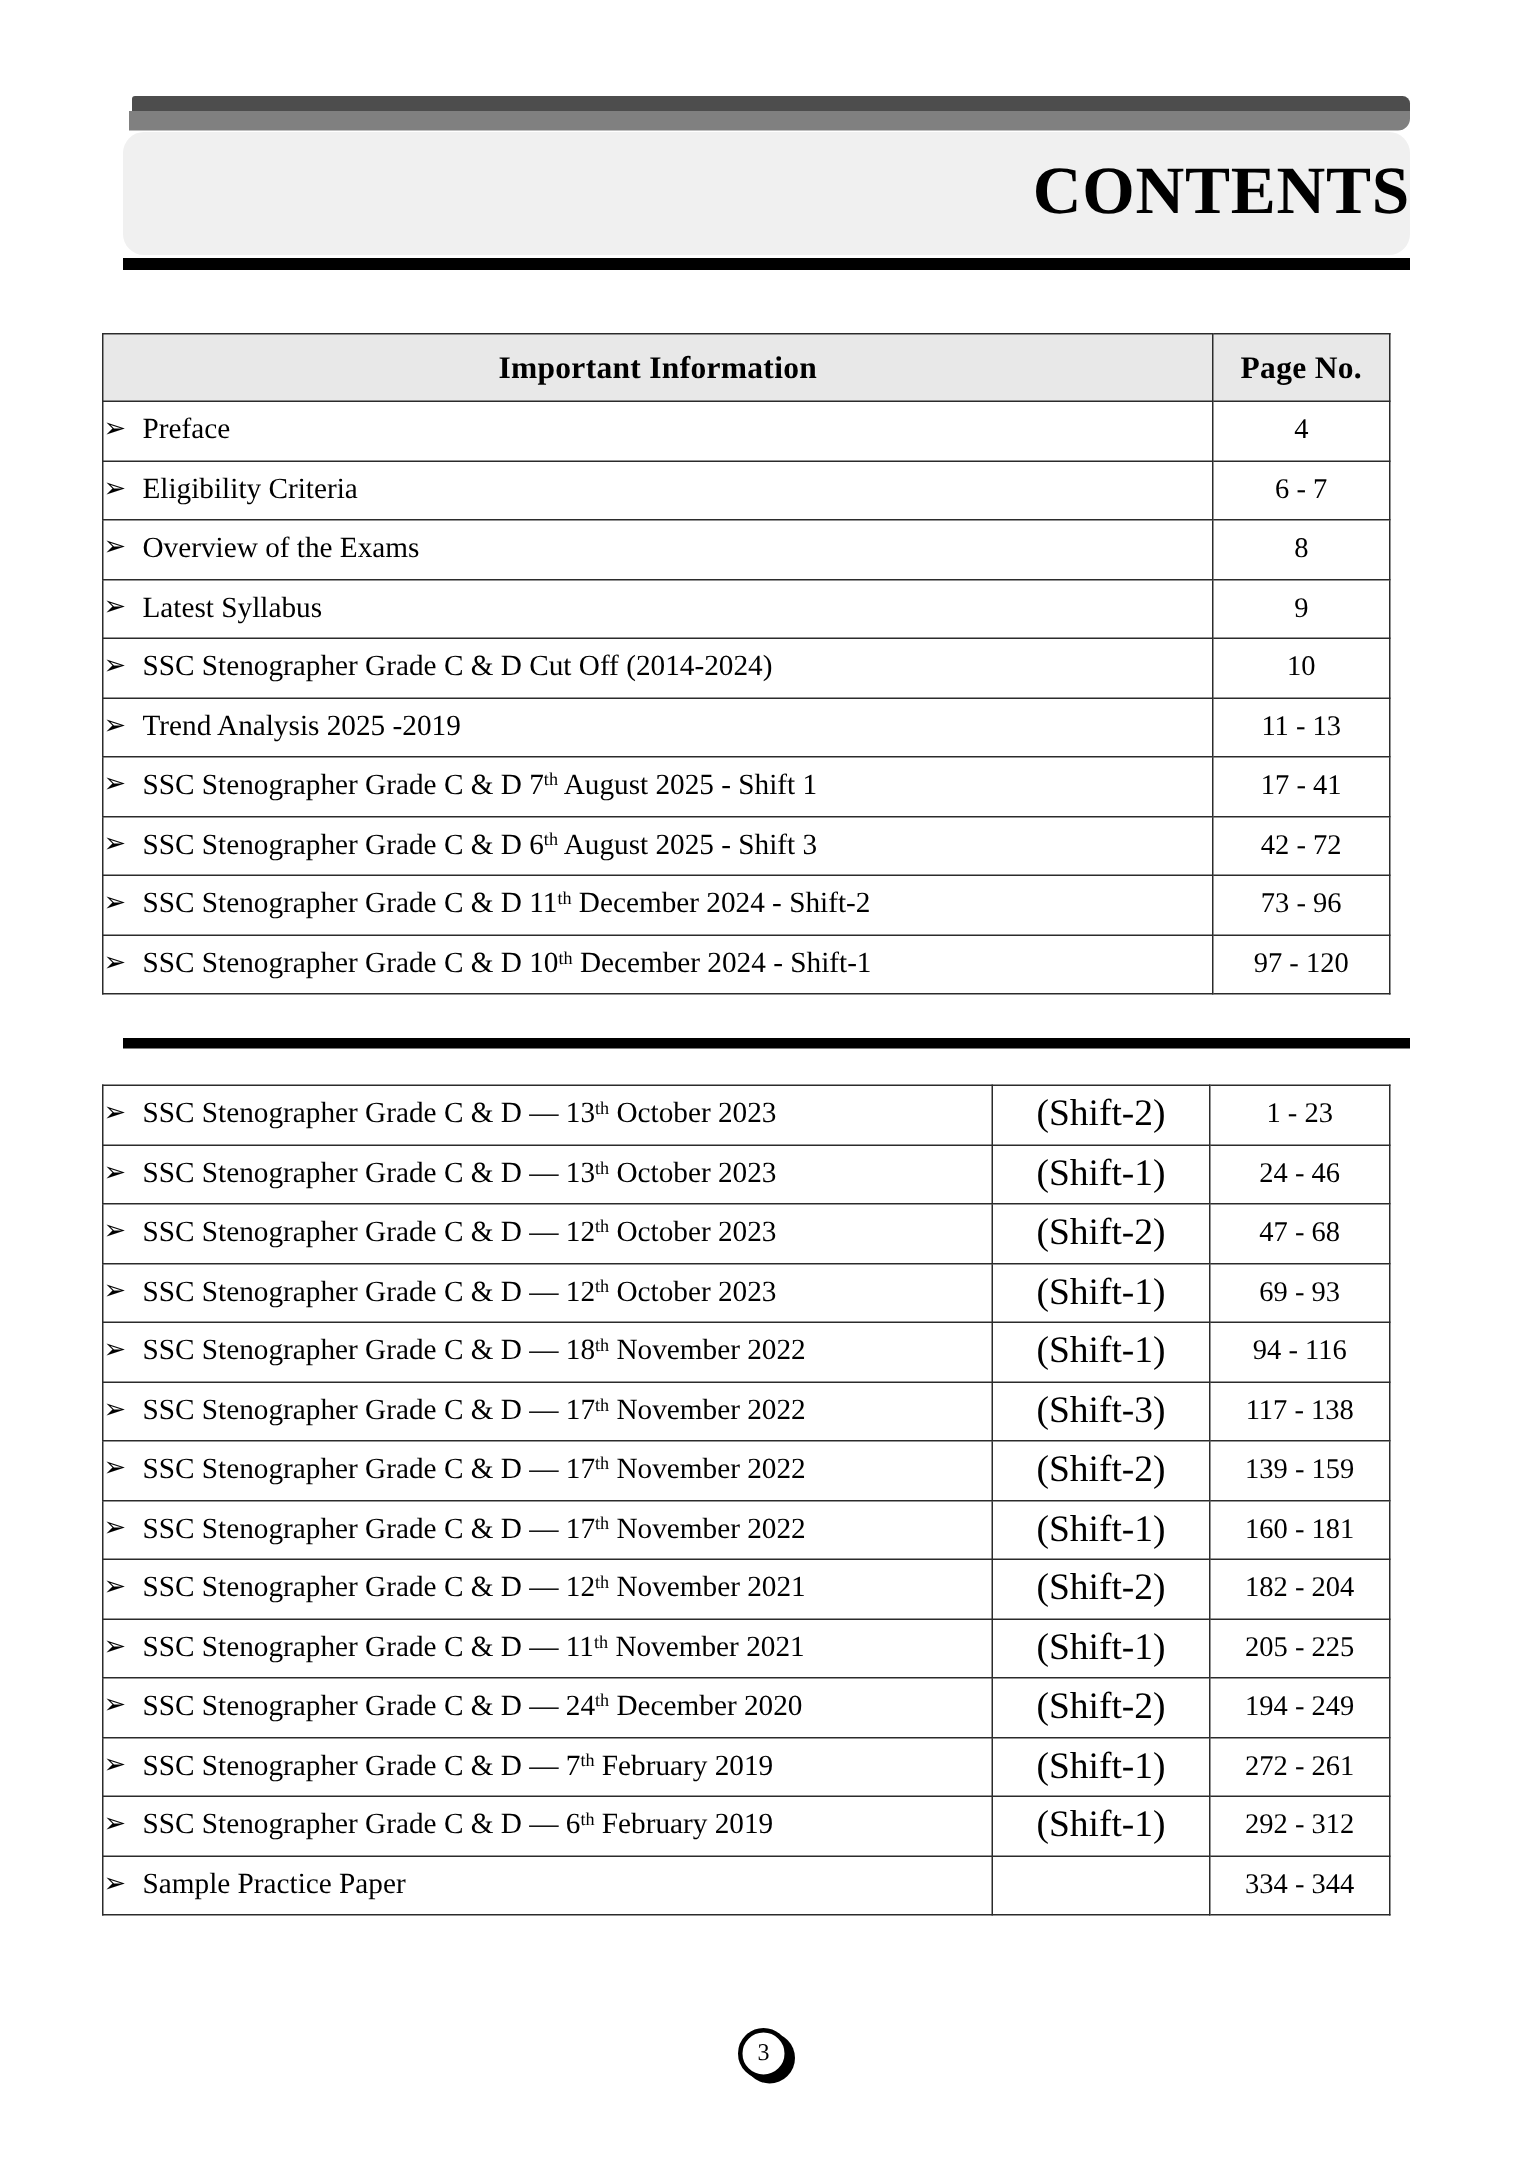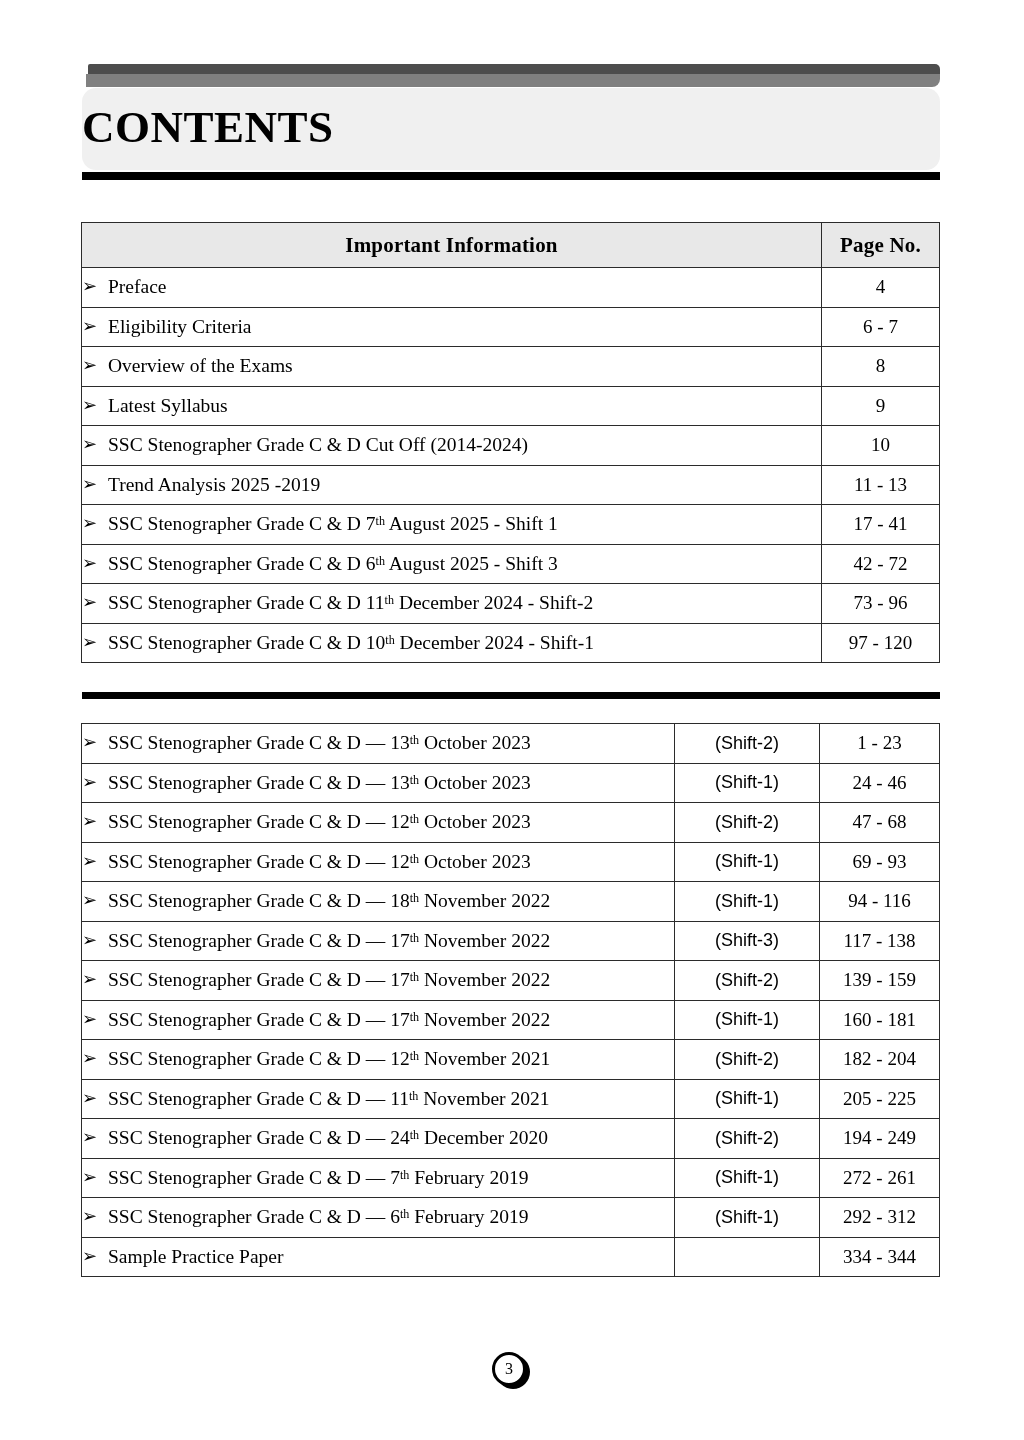--- a/index.html
+++ b/index.html
@@ -54,21 +54,21 @@
   .banner-body {
     position: absolute;
     left: 0px;
     top: 24px;
     width: 858px;
     height: 82px;
     background: #f0f0f0;
     border-radius: 14px;
     display: flex;
     align-items: center;
-    justify-content: flex-start;
+    justify-content: flex-end;
   }
   .banner-title {
     font-family: "Liberation Serif", "DejaVu Serif", serif;
     font-weight: bold;
     font-size: 45px;
     letter-spacing: 0.5px;
     line-height: 1;
     color: #000000;
     padding-bottom: 4px;
   }
@@ -77,21 +77,21 @@
     left: 0px;
     top: 108px;
     width: 858px;
     height: 8px;
     background: #000000;
   }
 
   
   .tbl {
     position: absolute;
-    left: 81px;
+    left: 68px;
     width: 858px;
     border-collapse: collapse;
     table-layout: fixed;
   }
   .tbl td, .tbl th {
     border: 1.5px solid #2b2b2b;
     padding: 0;
     vertical-align: middle;
   }
 
@@ -148,22 +148,22 @@
   }
 
   
   #table-two { top: 723px; }
   #table-two .c2-title { width: 593px; }
   #table-two .c2-shift { width: 145px; }
   #table-two .c2-page  { width: 120px; }
 
   .shift-cell {
     text-align: center;
-    font-size: 18px;
-    font-family: Liberation Sans, sans-serif;
+    font-size: 25px;
+    font-family: Liberation Serif, serif;
   }
 
   
   .folio {
     position: absolute;
     left: 492px;
     top: 1352px;
     width: 40px;
     height: 40px;
   }

